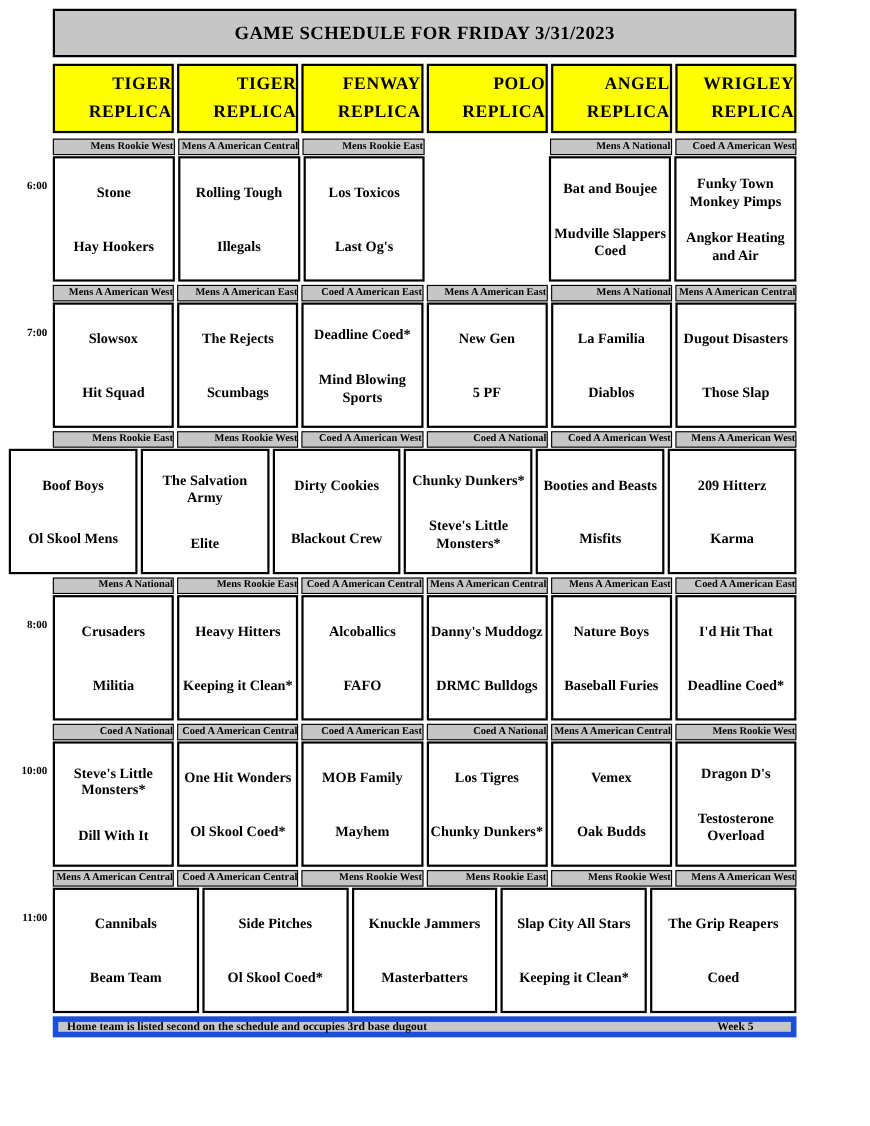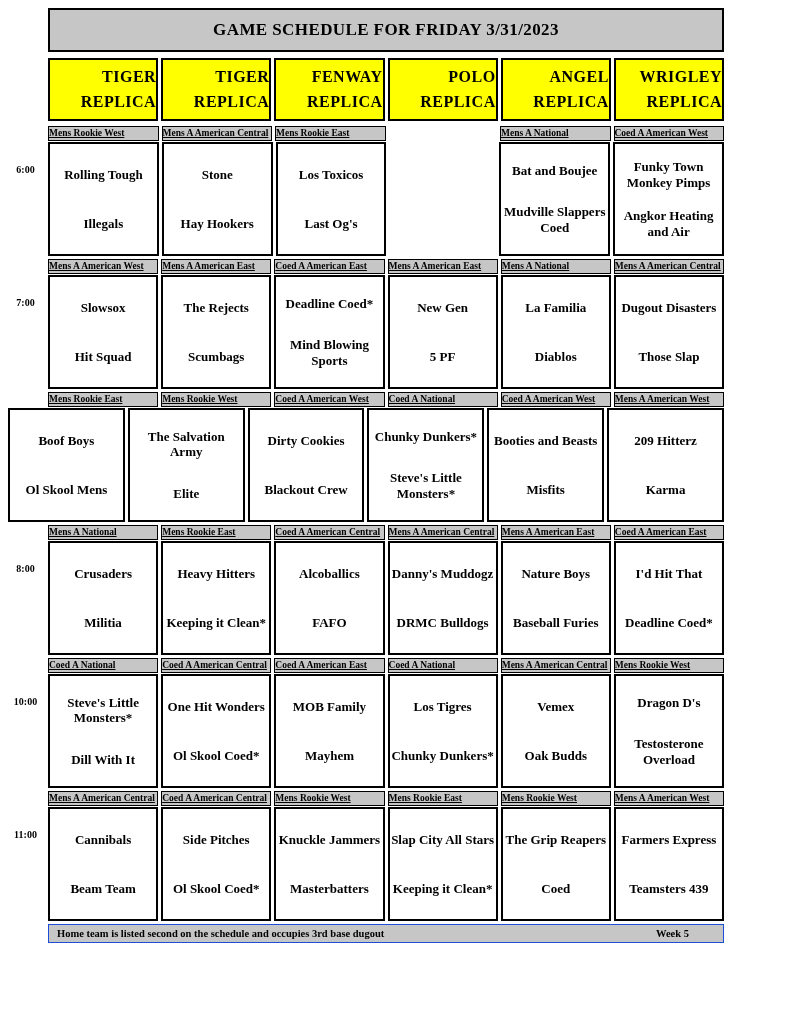--- a/index.html
+++ b/index.html
@@ -31,45 +31,45 @@
     border: 2px solid #000; box-sizing: border-box;
     display: flex; flex-direction: column; justify-content: space-evenly; align-items: flex-end;
     font-size: 16px; letter-spacing: .5px; text-align: center;
   }
 
   .div-row { height: 15px; margin-bottom: 1px; }
   .div-cell {
     flex: 1 1 0; min-width: 0;
     background: var(--band-bg, #c6c6c6);
     border: 1px solid #000; box-sizing: border-box;
-    font-size: 9.5px; line-height: 12px; text-align: left;
-    white-space: nowrap; overflow: hidden; text-decoration: underline;
+    font-size: 9.5px; line-height: 12px; text-align: right;
+    white-space: nowrap; overflow: hidden;
   }
 
   .game-row { height: 114px; margin-bottom: 3px; }
   .game-cell {
     flex: 1 1 0; min-width: 0;
     border: 2px solid #000; box-sizing: border-box;
     display: flex; flex-direction: column; justify-content: space-around; align-items: center;
     padding: 6px 1px; font-size: 13px; line-height: 1.2; text-align: center;
     background: #ffffff;
   }
   .team { width: 100%; }
 
   .blank { background: transparent !important; border: none !important; }
 
   .time {
-    font-size: 10px; text-align: center;
+    font-size: 10px; text-align: right;
     padding: 22px 2px 0 0;
   }
 
   .footer-row { height: 19px; }
   .footer-cell {
     flex: 1; background: var(--band-bg, #c6c6c6);
-    border: 1px solid #1d4ed8; box-sizing: border-box;
+    border: 5px solid #1d4ed8; box-sizing: border-box;
     display: flex; align-items: center; justify-content: space-between;
     font-size: 10.5px; padding: 0 34px 0 8px;
   }
 </style>
 </head>
 <body>
 
 <div class="page">
 
   <div class="band title-row">
@@ -110,26 +110,26 @@
     <div class="div-cell">Mens Rookie West</div>
     <div class="div-cell">Mens A American Central</div>
     <div class="div-cell">Mens Rookie East</div>
     <div class="div-cell blank"></div>
     <div class="div-cell">Mens A National</div>
     <div class="div-cell">Coed A American West</div>
   </div>
   <div class="band game-row">
     <div class="gutter time">6:00</div>
     <div class="game-cell">
+      <div class="team">Stone</div>
+      <div class="team">Hay Hookers</div>
+    </div>
+    <div class="game-cell">
       <div class="team">Rolling Tough</div>
       <div class="team">Illegals</div>
-    </div>
-    <div class="game-cell">
-      <div class="team">Stone</div>
-      <div class="team">Hay Hookers</div>
     </div>
     <div class="game-cell">
       <div class="team">Los Toxicos</div>
       <div class="team">Last Og's</div>
     </div>
     <div class="game-cell blank">
       <div class="team"></div>
       <div class="team"></div>
     </div>
     <div class="game-cell">
@@ -313,24 +313,20 @@
       <div class="team">Masterbatters</div>
     </div>
     <div class="game-cell">
       <div class="team">Slap City All Stars</div>
       <div class="team">Keeping it Clean*</div>
     </div>
     <div class="game-cell">
       <div class="team">The Grip Reapers</div>
       <div class="team">Coed</div>
     </div>
-    <div class="game-cell">
-      <div class="team">Farmers Express</div>
-      <div class="team">Teamsters 439</div>
-    </div>
   </div>
 
   <div class="band footer-row">
     <div class="gutter"></div>
     <div class="footer-cell">
       <span>Home team is listed second on the schedule and occupies 3rd base dugout</span>
       <span>Week 5</span>
     </div>
   </div>
 

